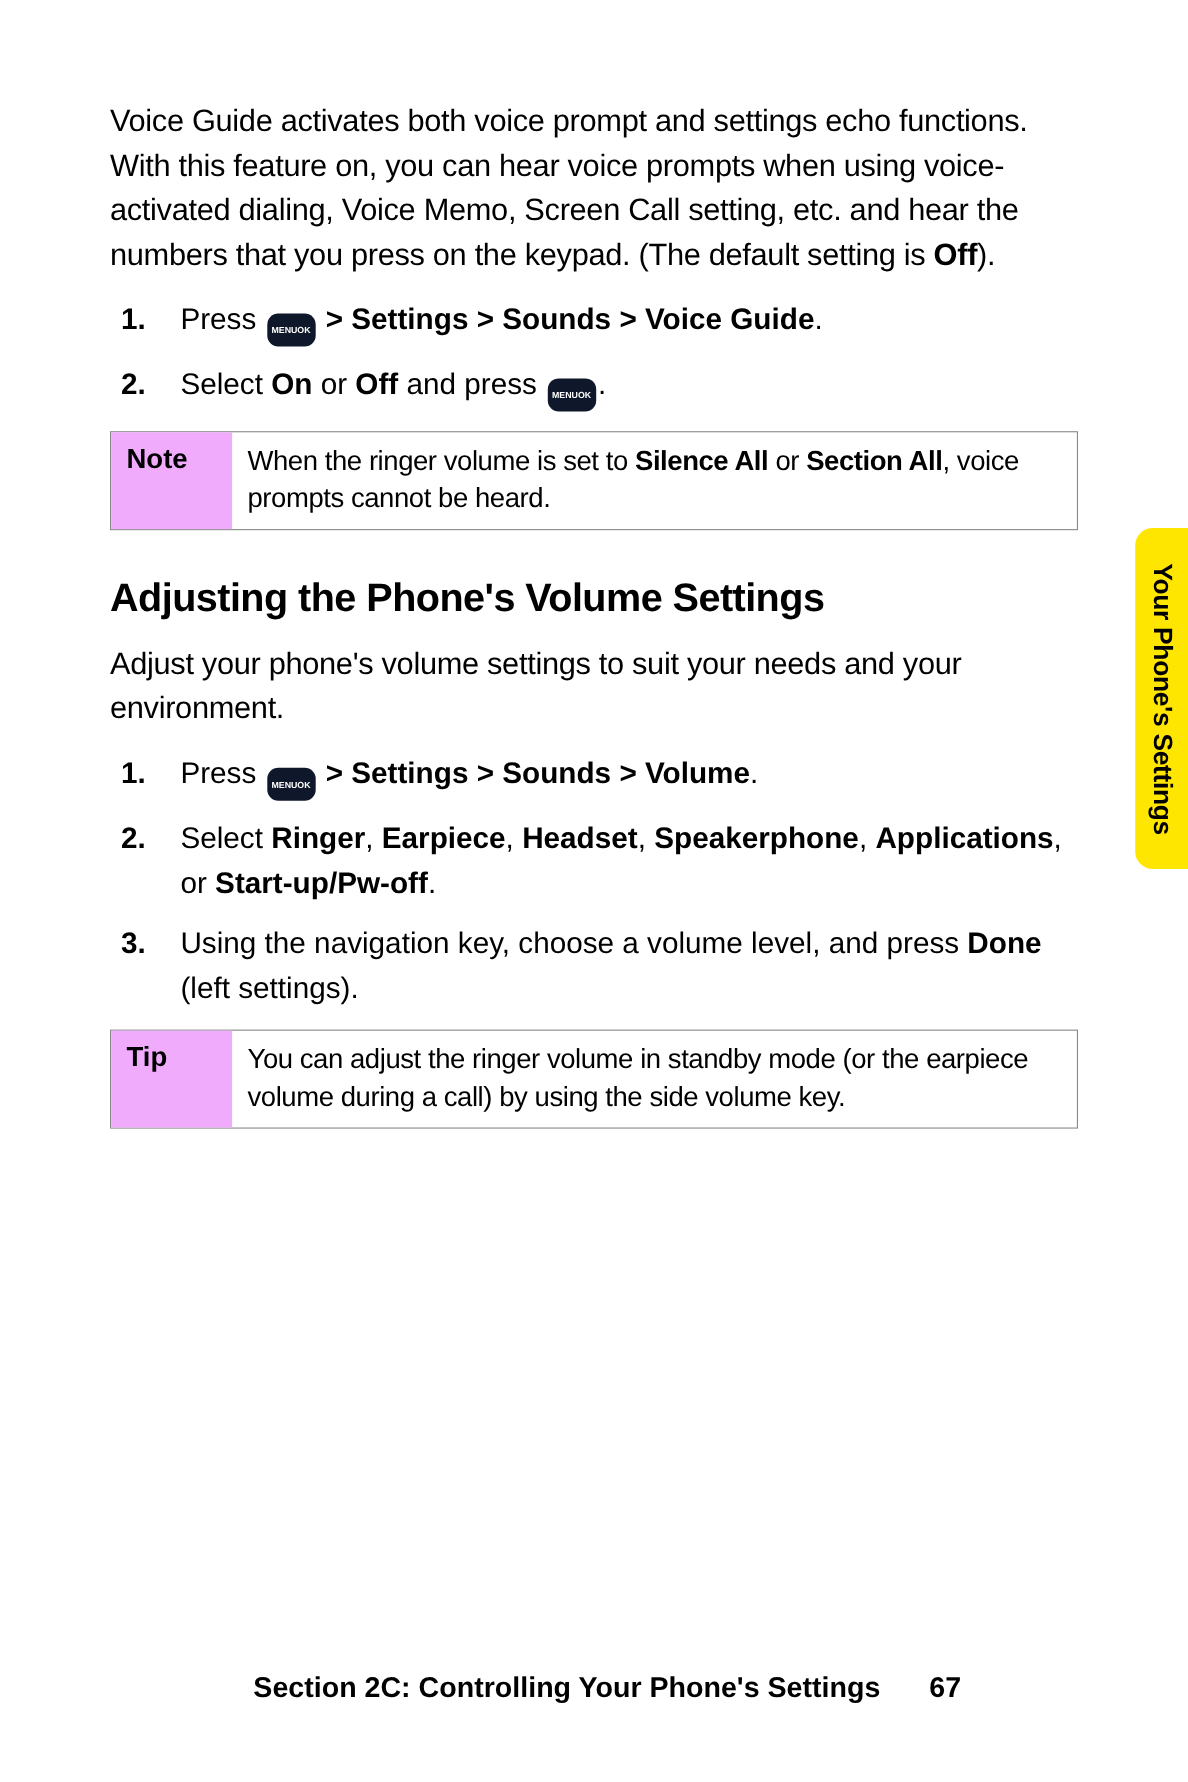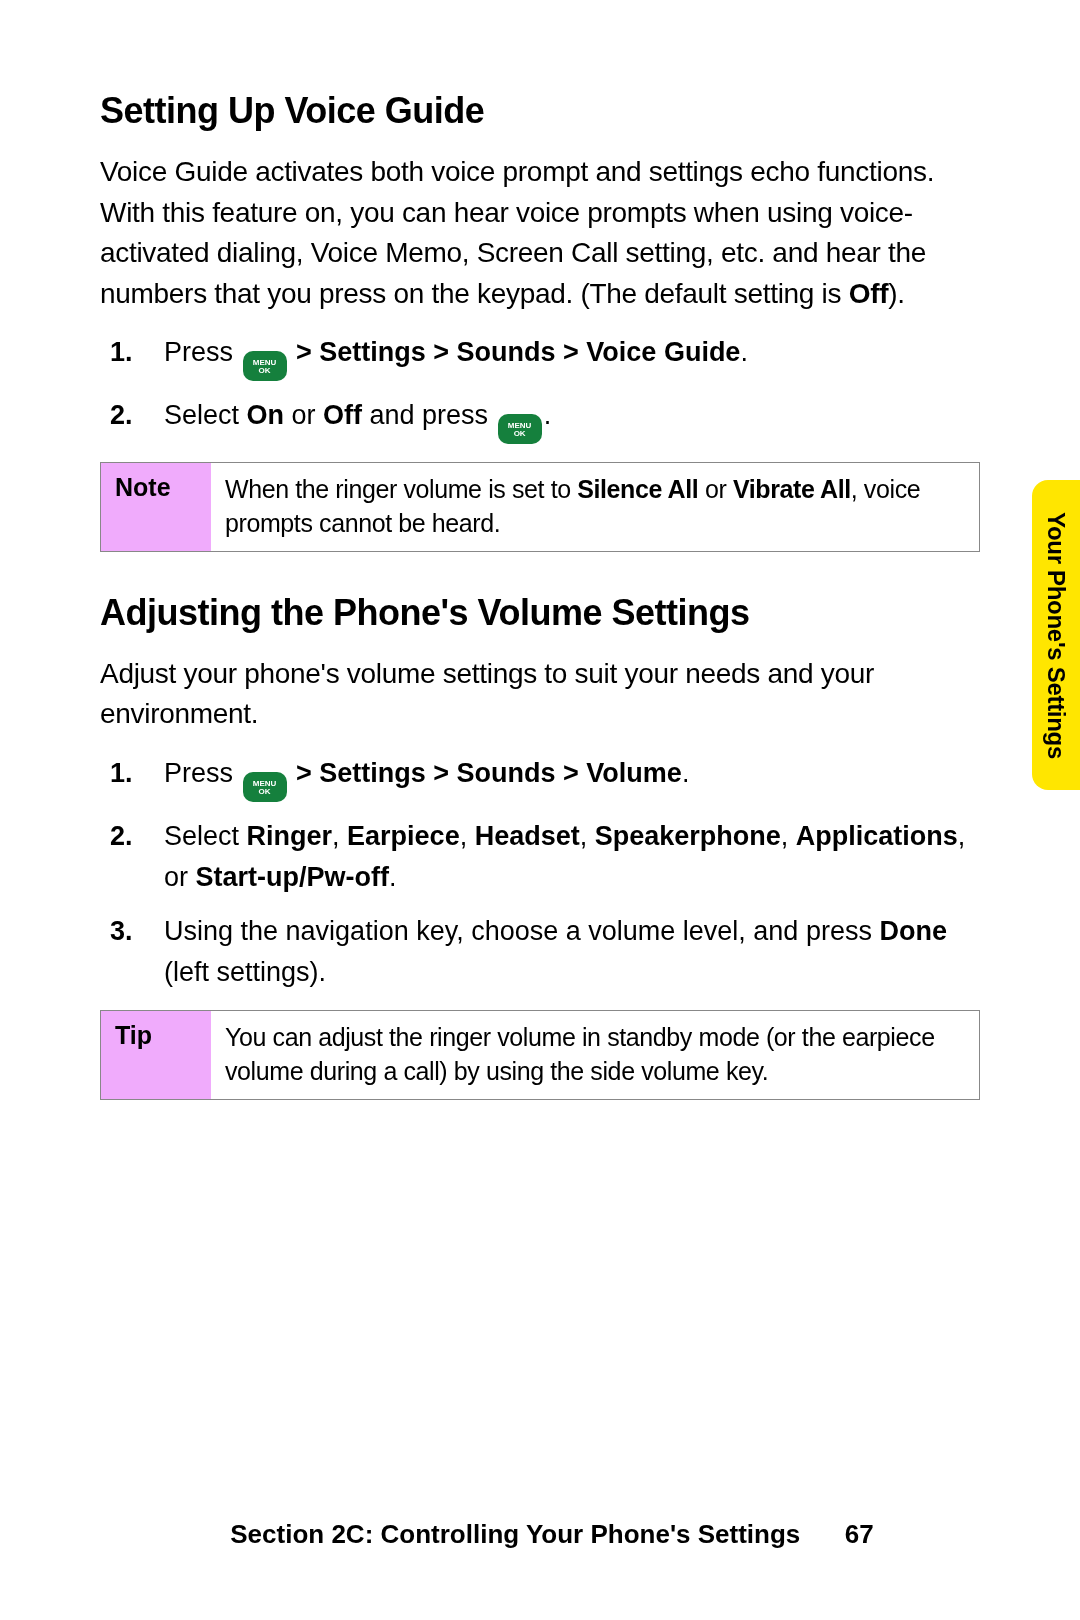--- a/index.html
+++ b/index.html
@@ -5,22 +5,22 @@
   * { box-sizing: border-box; margin: 0; padding: 0; }
   html, body { width: 1080px; height: 1620px; background: #fff; font-family: "Segoe UI", Arial, sans-serif; color: #000; }
   .page { position: relative; width: 1080px; height: 1620px; padding: 90px 100px 0 100px; }
   h2.section-heading { font-size: 36px; font-weight: 700; letter-spacing: -0.5px; margin-bottom: 20px; }
   p.body-text { font-size: 28px; line-height: 1.45; letter-spacing: -0.3px; margin-bottom: 18px; }
   ol.steps { list-style: none; padding-left: 48px; margin-bottom: 18px; }
   ol.steps li { font-size: 27px; line-height: 1.5; margin-bottom: 14px; position: relative; padding-left: 16px; }
   ol.steps li .num { position: absolute; left: -38px; top: 0; font-weight: 700; }
   .b { font-weight: 700; }
   .menu-ok {
-    display: inline-flex; flex-direction: column; align-items: center; justify-content: center;
-    width: 44px; height: 30px; background: #15803d; color: #fff; border-radius: 10px;
+    display: inline-flex; flex-direction: row; align-items: center; justify-content: center;
+    width: 44px; height: 30px; background: #0f172a; color: #fff; border-radius: 10px;
     font-size: 8px; font-weight: 700; line-height: 1; vertical-align: -4px; margin: 0 2px;
     padding-top: 2px;
   }
   .menu-ok span { display: block; }
   .callout { display: flex; border: 1px solid #888; margin: 8px 0 40px 0; }
   .callout-label { background: #f0abfc; font-weight: 700; font-size: 25px; padding: 10px 14px; width: 110px; flex-shrink: 0; }
   .callout-body { font-size: 25px; padding: 10px 14px; line-height: 1.35; letter-spacing: -0.4px; }
   .side-tab {
     position: absolute; right: 0; top: 480px; width: 48px; height: 310px;
     background: #ffe600; border-top-left-radius: 16px; border-bottom-left-radius: 16px;
@@ -29,21 +29,20 @@
   .side-tab span { writing-mode: vertical-rl; font-weight: 700; font-size: 24px; letter-spacing: -0.3px; }
   .footer { position: absolute; bottom: 70px; left: 12px; width: 1080px; text-align: center; }
   .footer-text { font-size: 26px; font-weight: 700; display: inline; }
   .footer-page { font-size: 26px; font-weight: 700; margin-left: 40px; display: inline; }
 </style>
 </head>
 <body>
 
 <div class="page">
 
-  <h2 class="section-heading">Setting Up Voice Guide</h2>
 
   <p class="body-text">
     <span>Voice Guide activates both voice prompt and settings echo functions. With this feature on, you can hear voice prompts when using voice-activated dialing, Voice Memo, Screen Call setting, etc. and hear the numbers that you press on the keypad. (The default setting is </span><span class="b">Off</span><span>).</span>
   </p>
 
   <ol class="steps">
     <li>
       <span class="num">1.</span>
       <span>Press </span><span class="menu-ok">
           <span>MENU</span>
@@ -55,21 +54,21 @@
       <span>Select </span><span class="b">On</span><span> or </span><span class="b">Off</span><span> and press </span><span class="menu-ok">
           <span>MENU</span>
           <span>OK</span>
         </span><span>.</span>
     </li>
   </ol>
 
   <div class="callout">
     <div class="callout-label">Note</div>
     <div class="callout-body">
-      <span>When the ringer volume is set to </span><span class="b">Silence All</span><span> or </span><span class="b">Vibrate All</span><span>, voice prompts cannot be heard.</span>
+      <span>When the ringer volume is set to </span><span class="b">Silence All</span><span> or </span><span class="b">Section All</span><span>, voice prompts cannot be heard.</span>
     </div>
   </div>
 
   <h2 class="section-heading">Adjusting the Phone's Volume Settings</h2>
 
   <p class="body-text">Adjust your phone's volume settings to suit your needs and your environment.</p>
 
   <ol class="steps">
     <li>
       <span class="num">1.</span>

